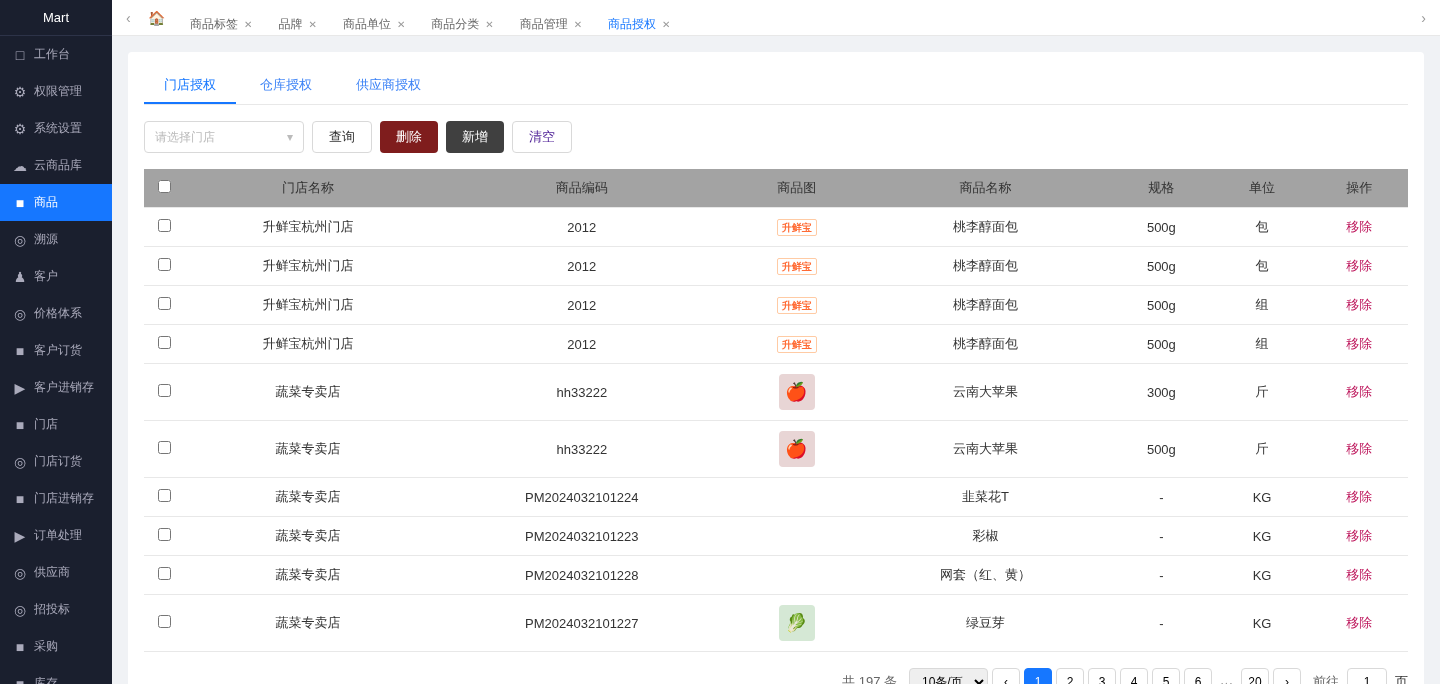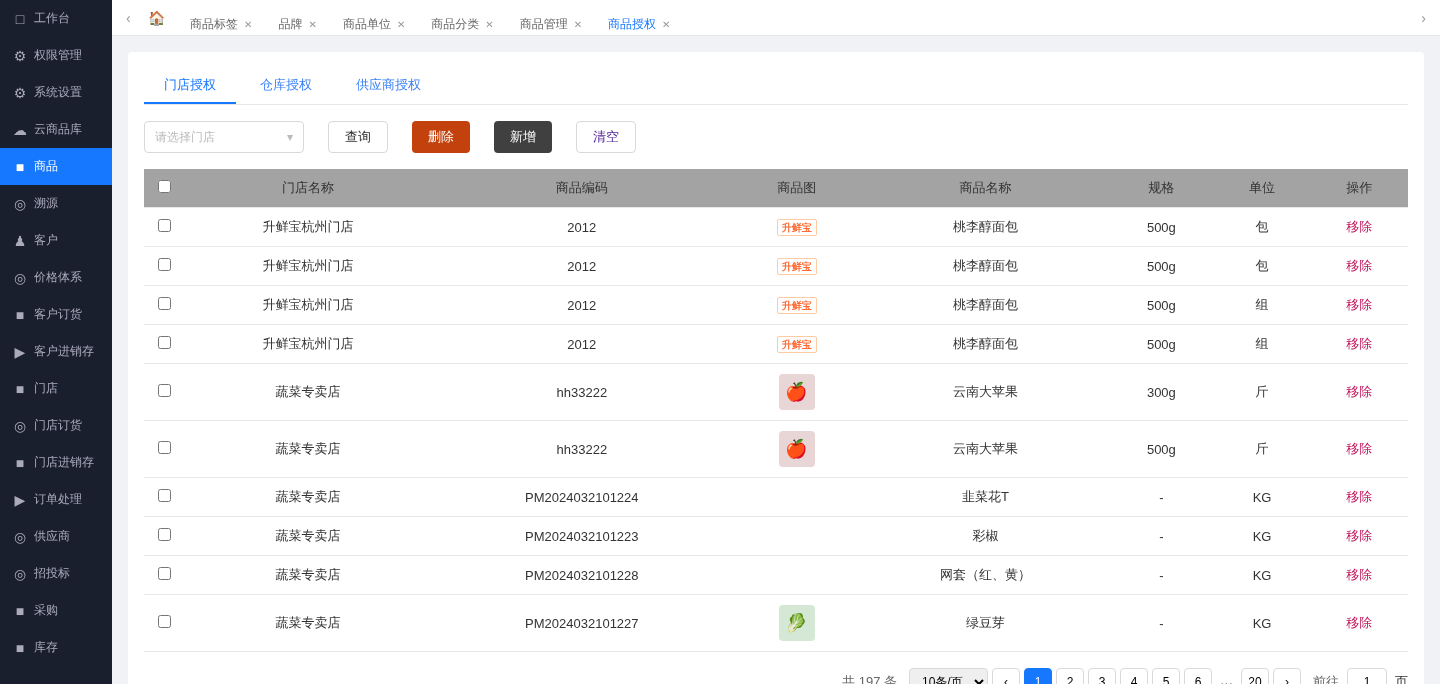--- a/index.html
+++ b/index.html
@@ -26,25 +26,25 @@
     
     .content { flex: 1; overflow: auto; padding: 16px; background: #f0f2f5; }
     .content-panel { background: #fff; border-radius: 4px; padding: 16px; min-height: 580px; }
 
     
     .sub-tabs { display: flex; gap: 4px; border-bottom: 1px solid #e8e8e8; margin-bottom: 16px; }
     .sub-tab { padding: 8px 20px; font-size: 13px; cursor: pointer; color: #3b82f6; border-bottom: 2px solid transparent; }
     .sub-tab.active { color: #1677ff; border-bottom: 2px solid #1677ff; }
 
     
-    .toolbar { display: flex; align-items: center; gap: 24px; margin-bottom: 16px; }
+    .toolbar { display: flex; align-items: center; gap: 8px; margin-bottom: 16px; }
     .select-box { width: 160px; height: 32px; border: 1px solid #d9d9d9; border-radius: 4px; padding: 0 10px; font-size: 12px; color: #aaa; background: #fff; display: flex; align-items: center; justify-content: space-between; cursor: pointer; }
     .btn { height: 32px; padding: 0 16px; border-radius: 4px; border: none; cursor: pointer; font-size: 13px; }
     .btn-default { background: #fff; border: 1px solid #d9d9d9; color: #333; }
-    .btn-danger { background: #c2410c; color: #fff; }
+    .btn-danger { background: #7f1d1d; color: #fff; }
     .btn-primary { background: #404040; color: #fff; }
     .btn-default2 { background: #fff; border: 1px solid #d9d9d9; color: #4c1d95; }
 
     
     table { width: 100%; border-collapse: collapse; }
     thead tr { background: #a3a3a3; }
     th { padding: 10px 8px; text-align: center; font-weight: 500; color: #333; font-size: 13px; border-bottom: 1px solid #e8e8e8; }
     td { padding: 10px 8px; text-align: center; color: #333; font-size: 13px; border-bottom: 1px solid #e8e8e8; }
     .action-link { color: #be185d; cursor: pointer; }
     .img-apple { background: #e8d5d5; border-radius: 4px; width: 36px; height: 36px; display: inline-flex; align-items: center; justify-content: center; font-size: 18px; }
@@ -59,20 +59,23 @@
     .page-total { margin-right: 8px; color: #666; }
     .page-size-select { height: 28px; border: 1px solid #d9d9d9; border-radius: 4px; padding: 0 8px; font-size: 12px; cursor: pointer; }
     .goto-label { margin-left: 8px; color: #666; }
     .goto-input { width: 40px; height: 28px; border: 1px solid #d9d9d9; border-radius: 4px; text-align: center; font-size: 12px; margin: 0 4px; }
     .page-dots { color: #999; padding: 0 4px; }
   </style>
 </head>
 <body>
 
 <div class="sidebar">
+  <div class="sidebar-header">
+    <span>Mart</span>
+  </div>
 
   <div class="sidebar-item">
     <span class="icon">□</span>
     <span class="label">工作台</span>
   </div>
   <div class="sidebar-item">
     <span class="icon">⚙</span>
     <span class="label">权限管理</span>
   </div>
   <div class="sidebar-item">

